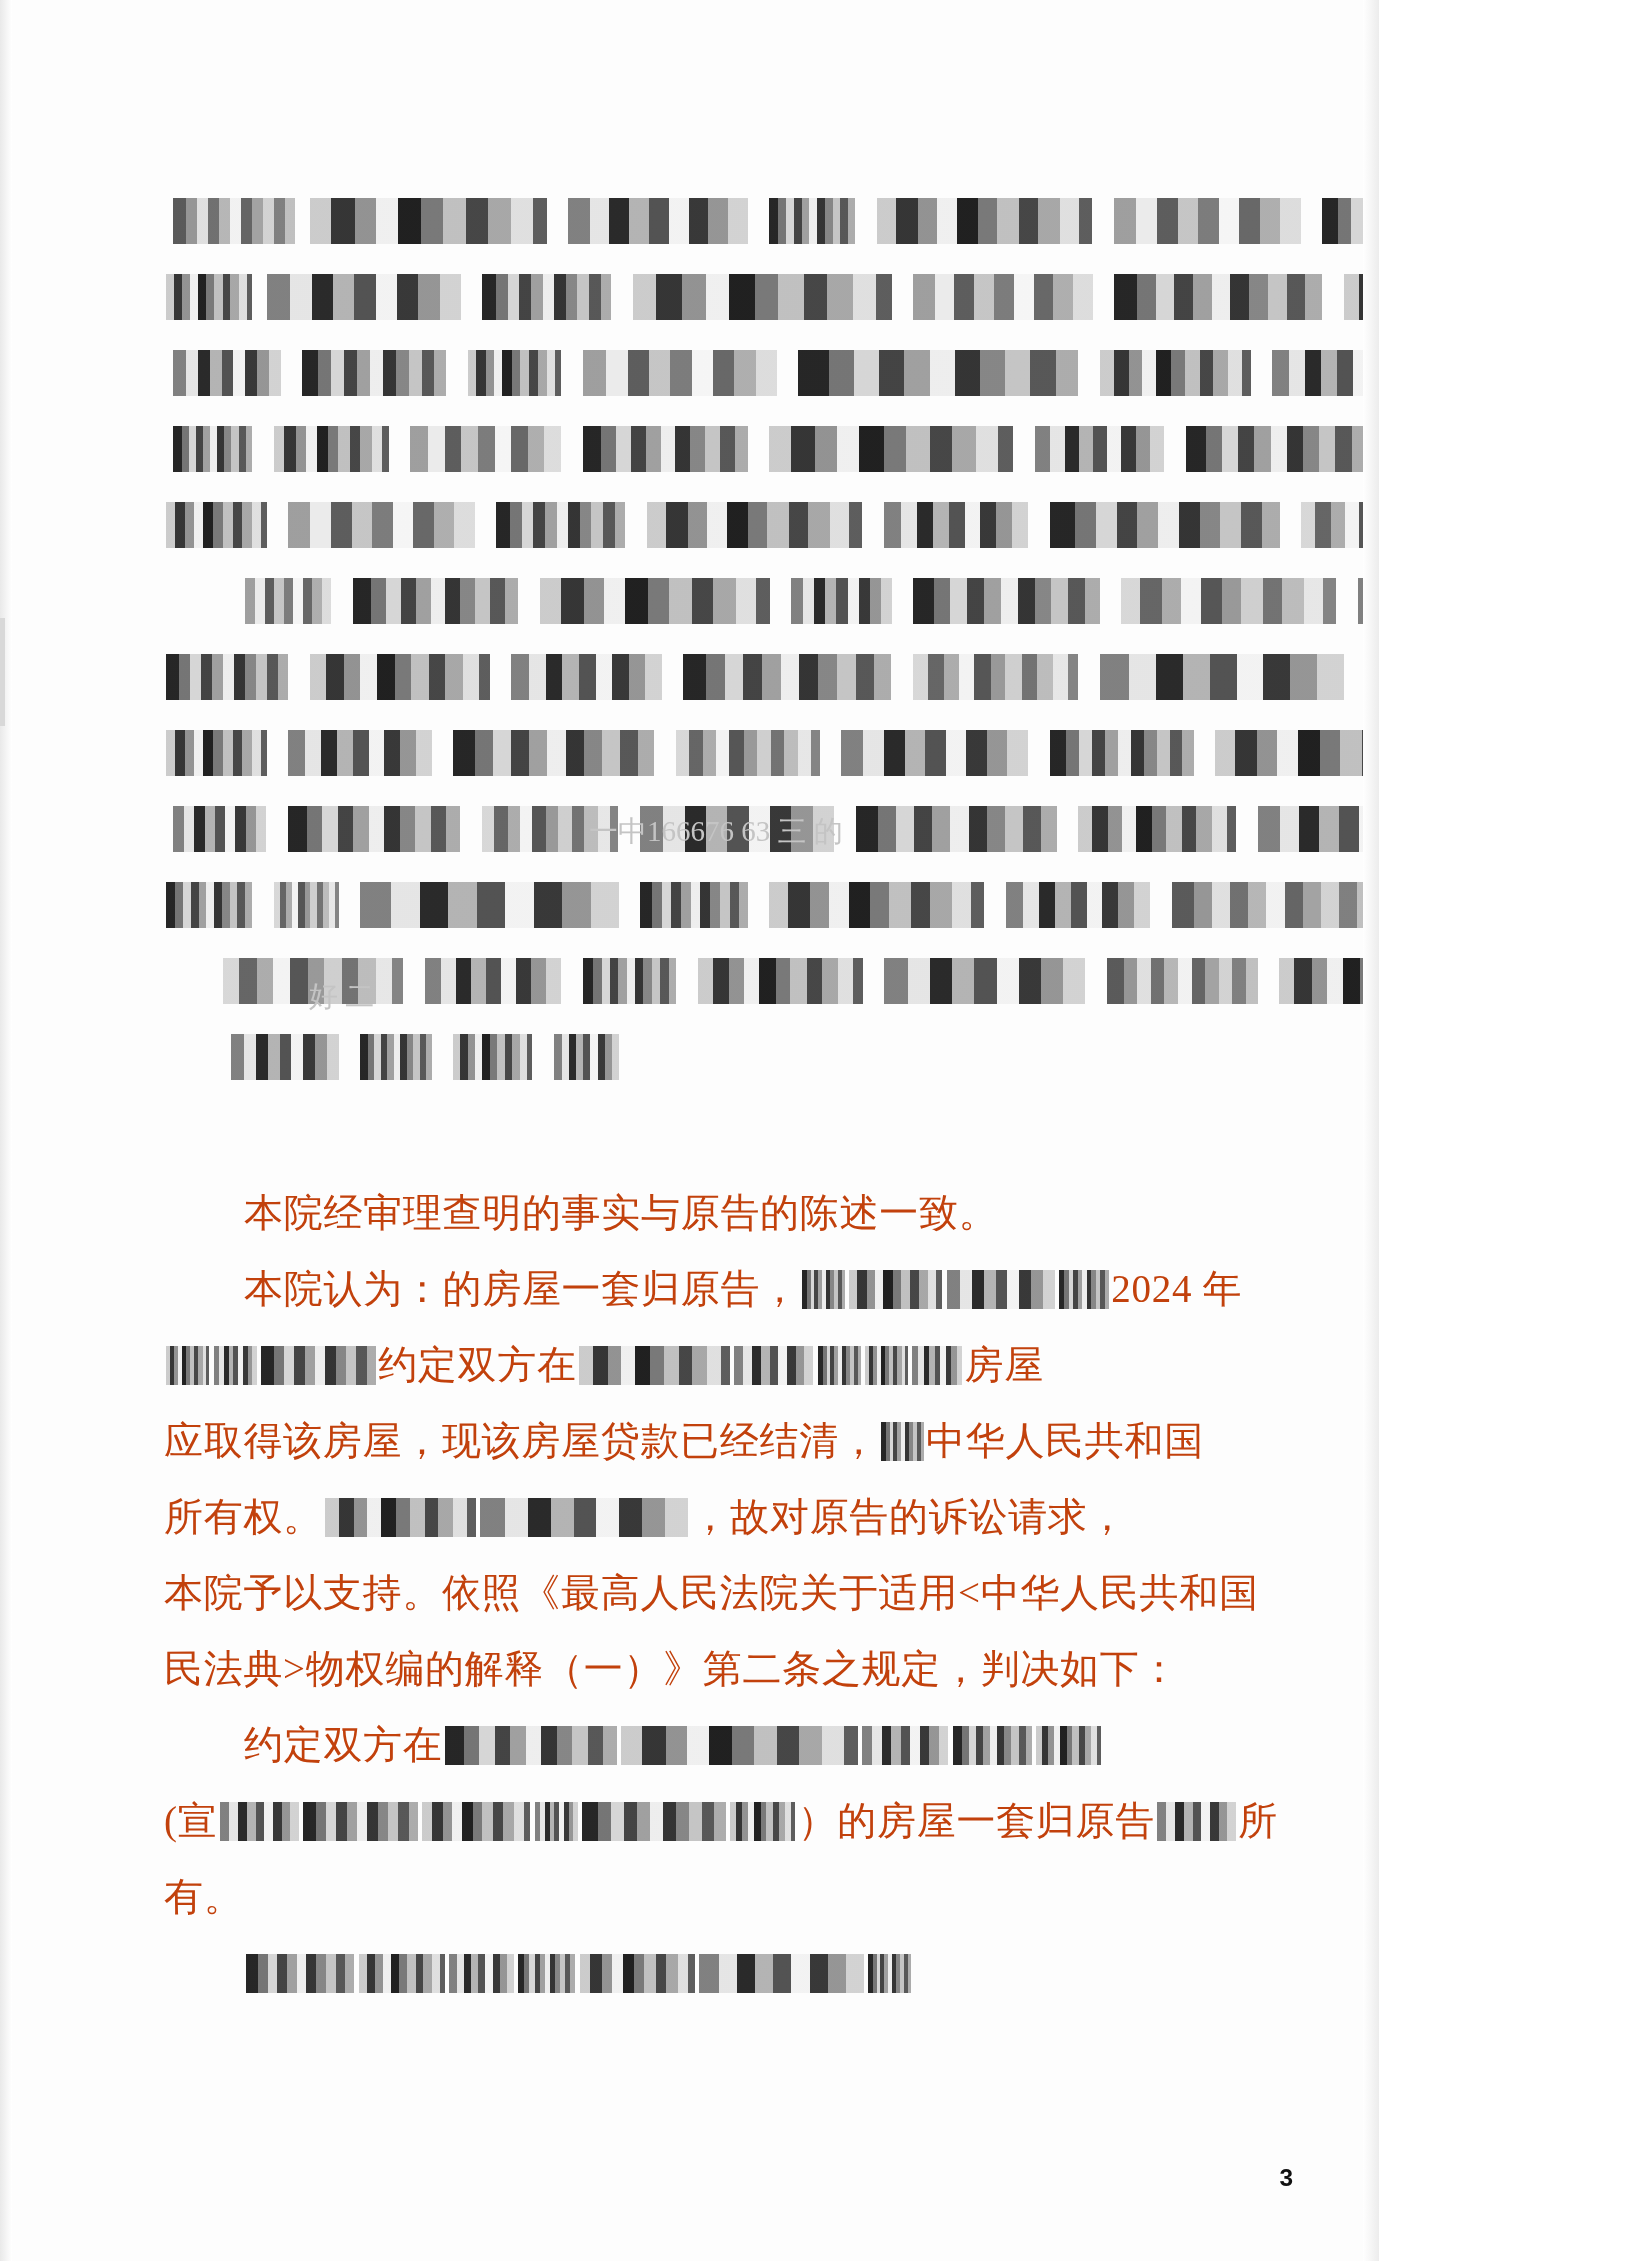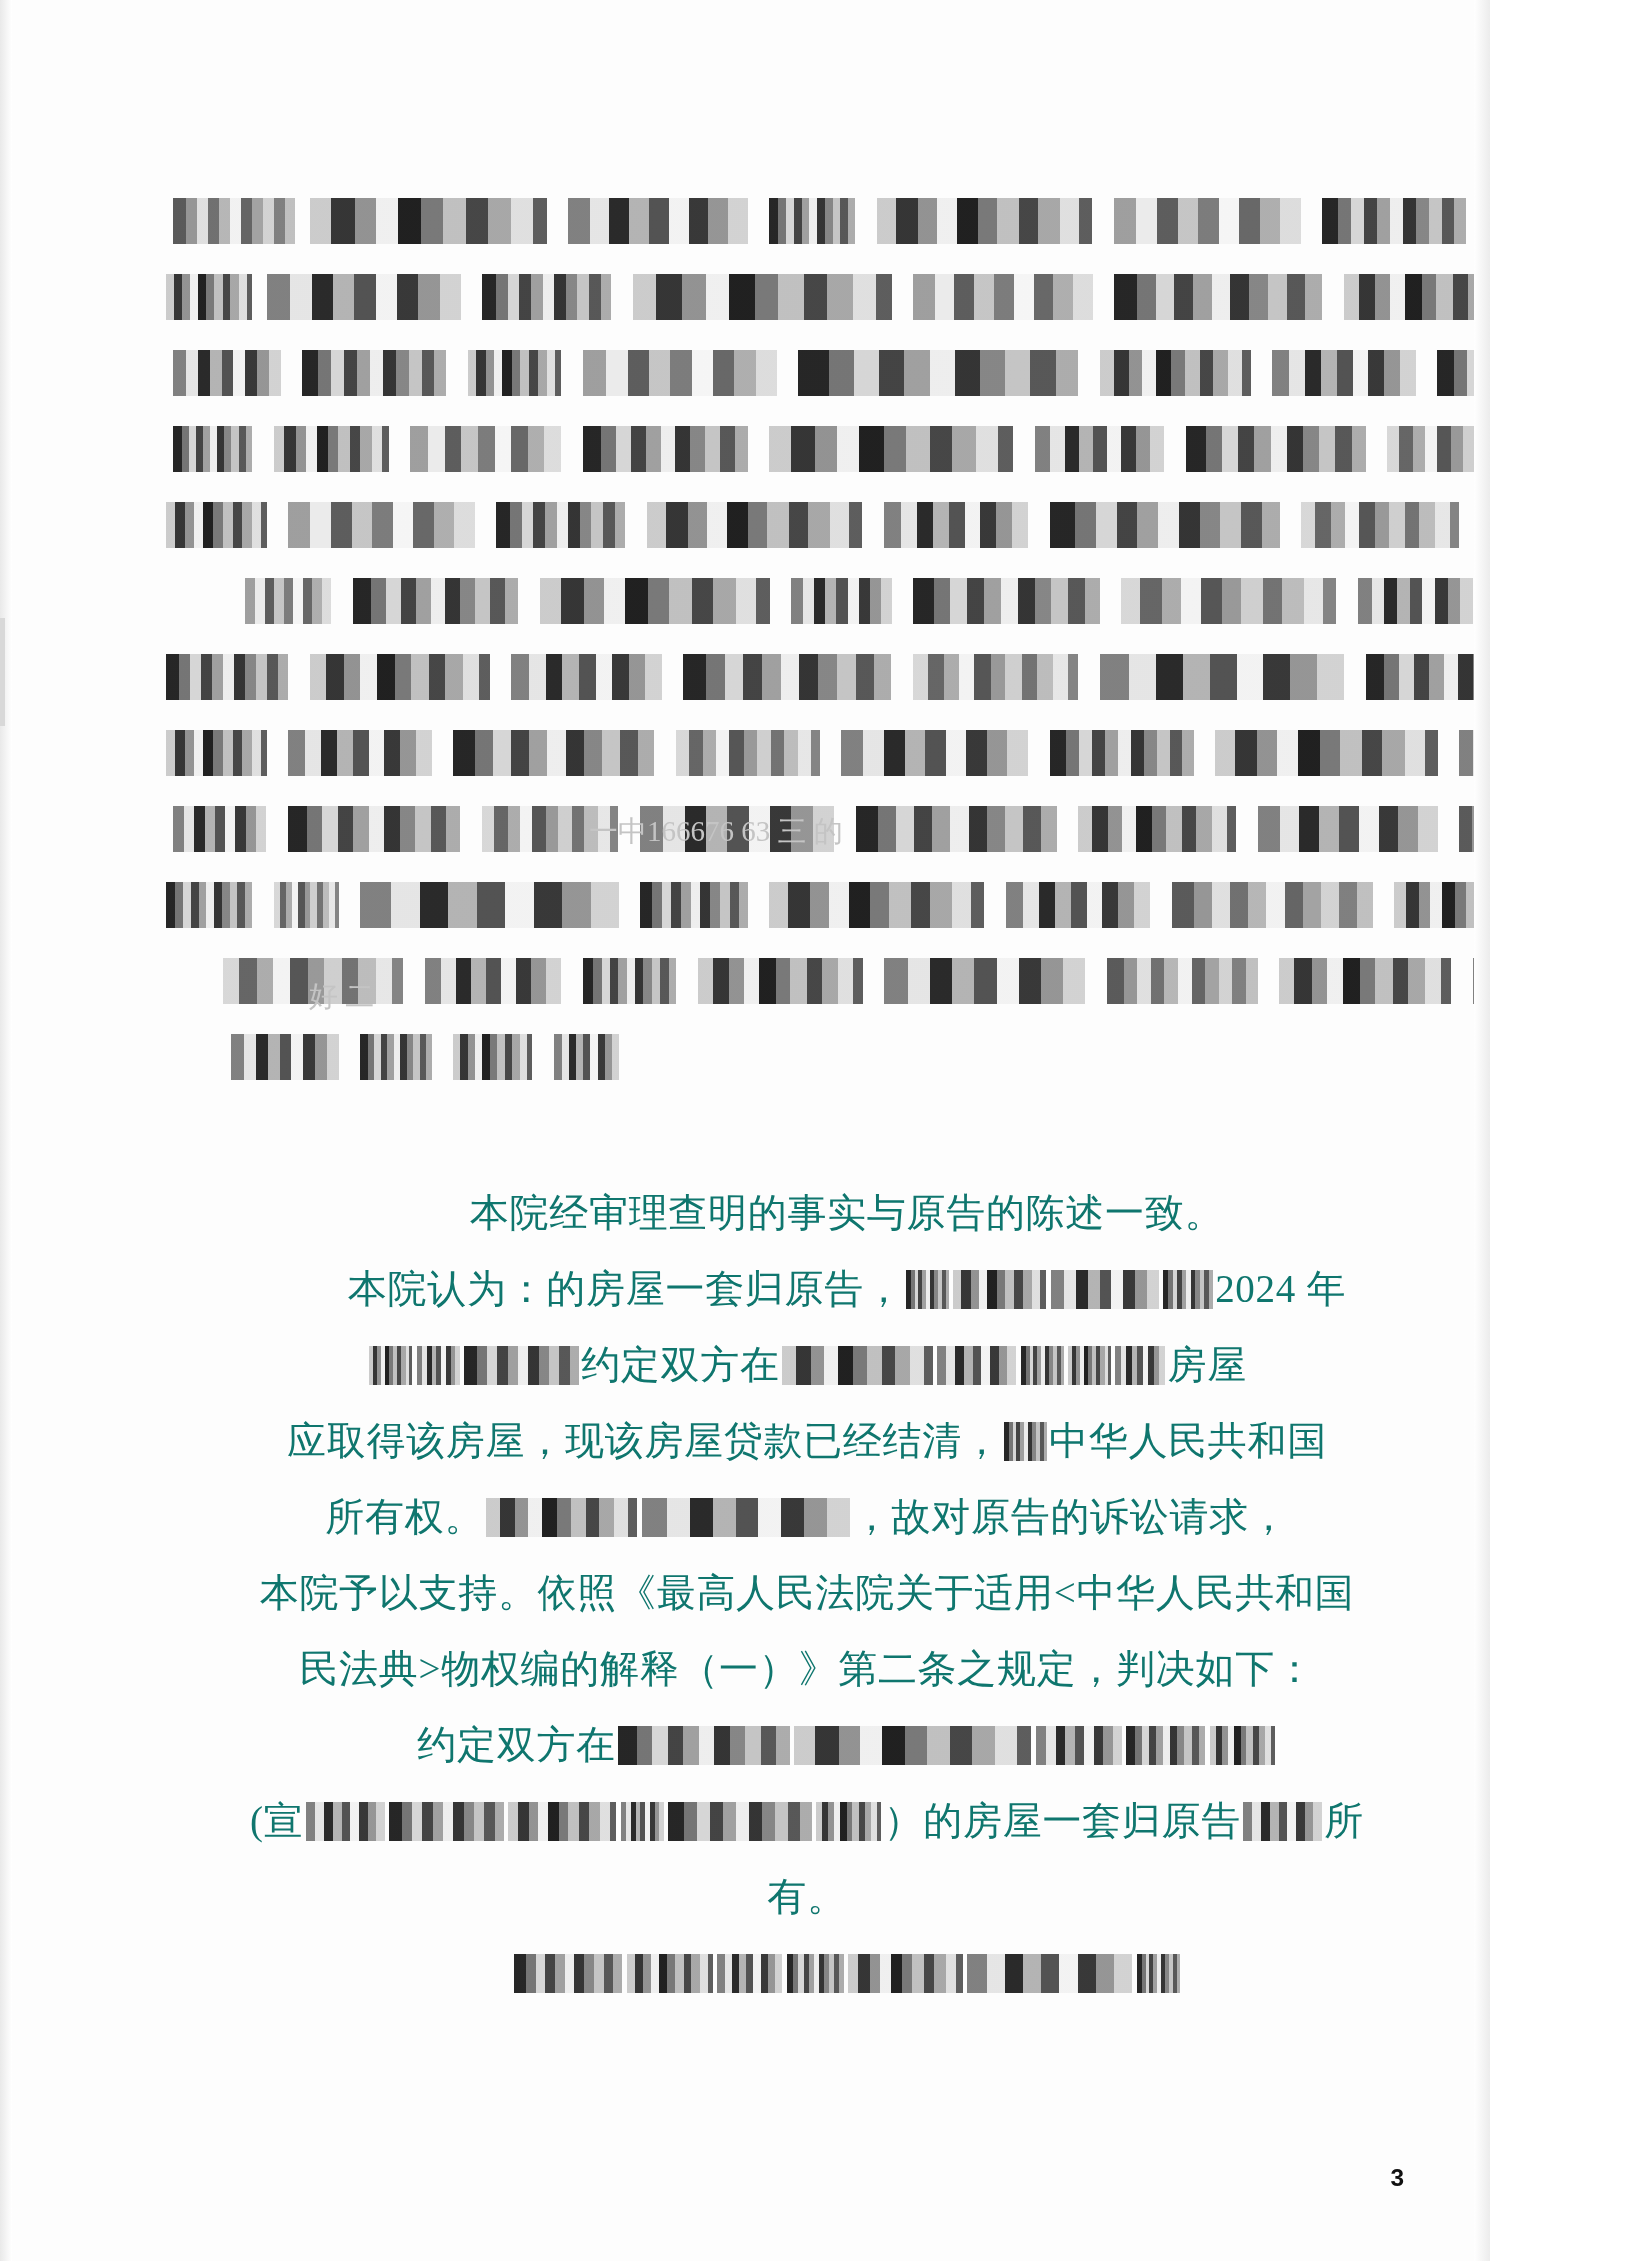--- a/index.html
+++ b/index.html
@@ -5,25 +5,24 @@
   html, body {
     margin: 0;
     padding: 0;
     background: #ffffff;
   }
   body {
     font-family: "Liberation Serif", "DejaVu Serif", serif;
   }
   #page {
     position: relative;
-    width: 1490px;
+    width: 1379px;
     height: 2261px;
     background: #fdfdfd;
     overflow: hidden;
-    text-align: center;
   }
   
   #page::before {
     content: "";
     position: absolute;
     left: 0; top: 0;
     width: 11.5px; height: 100%;
     background: linear-gradient(to right, #e9e9e9, #ffffff);
     pointer-events: none;
   }
@@ -59,21 +58,21 @@
     letter-spacing: 0.7px;
   }
   .line.indent {
     padding-left: 80px;
   }
   .txt {
     display: inline-block;
     vertical-align: middle;
     font-family: "Liberation Serif", "DejaVu Serif", serif;
     font-size: 39px;
-    color: #0f766e;
+    color: #c2410c;
   }
   
   .rd {
     display: inline-block;
     vertical-align: middle;
     height: 39px;
     margin: 0 2.2px;
     background-image:
       linear-gradient(90deg,
         #1b1b1b 0 11%, #6e6e6e 11% 20%, #d4d4d4 20% 29%,

